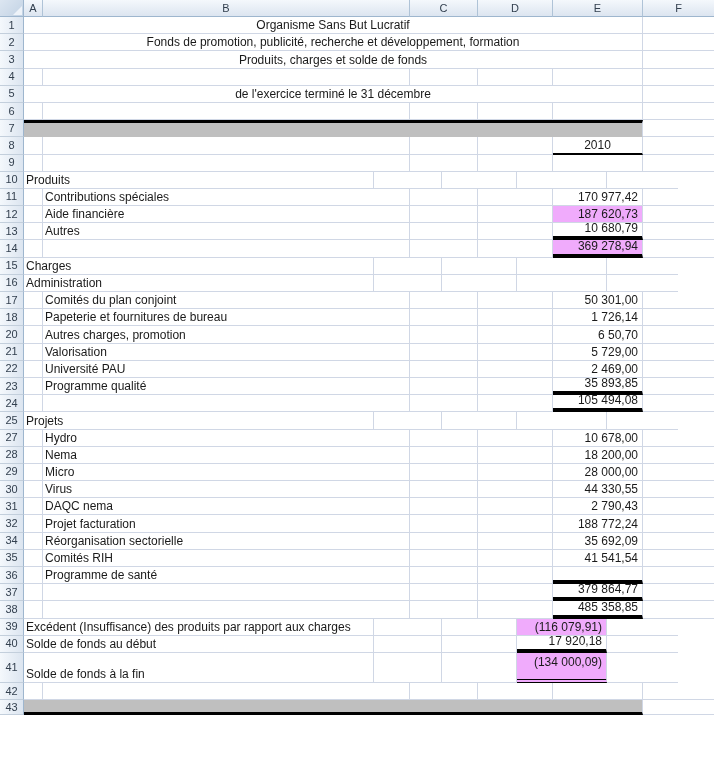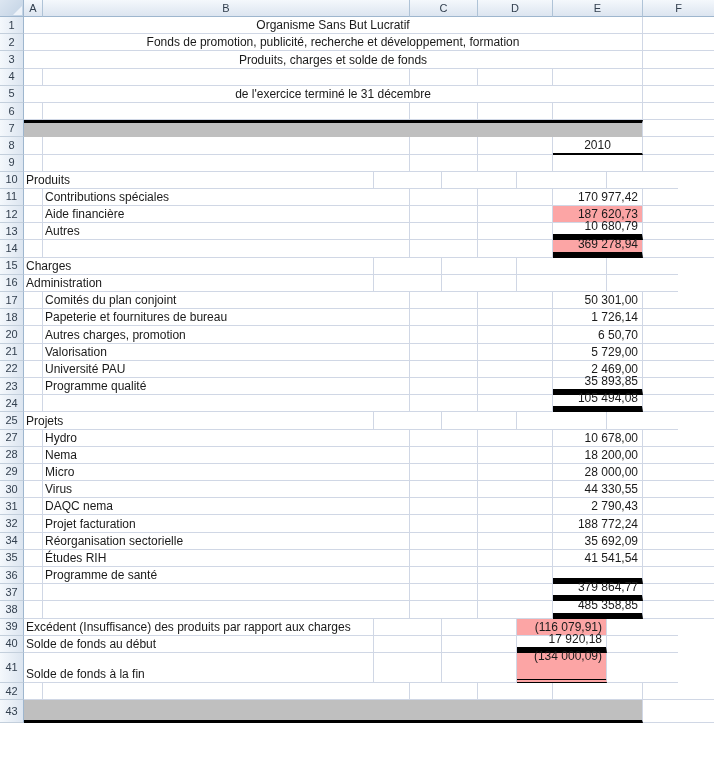--- a/index.html
+++ b/index.html
@@ -19,44 +19,44 @@
   .corner{
     box-sizing:border-box;flex:none;width:24px;position:relative;
     background:linear-gradient(135deg,#DCE6F1,#C2D2E4);
     border-right:1px solid #9EB6CE;border-bottom:1px solid #9EB6CE;
   }
   .tri{position:absolute;right:1px;bottom:1px;width:0;height:0;
     border-left:9px solid transparent;border-bottom:9px solid #EEF3F9;}
   
   .row{display:flex;height:17.2px;}
   .row.tall{height:30px;}
-  .row.last{height:23px;}
+  .row.last{height:15px;}
   .rn{
     box-sizing:border-box;flex:none;width:24px;
     background:linear-gradient(90deg,#F4F8FC,#DCE5F0);
     border-right:1px solid #9EB6CE;border-bottom:1px solid #C3CFDC;
     color:#33404F;font-size:11px;line-height:1;
     display:flex;align-items:center;justify-content:center;
   }
   .c{
     box-sizing:border-box;flex:none;height:100%;
     border-right:1px solid #D0D7E5;border-bottom:1px solid #D0D7E5;
     display:flex;align-items:flex-end;
     padding:0 2px 1px 2px;white-space:nowrap;line-height:13px;overflow:visible;
   }
   .wA{width:19px}.wB{width:367px}.wC{width:68px}.wD{width:75px}
   .wE{width:90px}.wF{width:71px;border-right:none}
   .wAB{width:350px}.wAE{width:619px}
   .bold{font-weight:normal}
   .center{justify-content:center}
   .num{justify-content:flex-end;padding-right:4px}
-  .shade{background:#fca5a5}
-  .b1{border-bottom:6px solid #000000}
+  .shade{background:#f0abfc}
+  .b1{border-bottom:4px solid #000000}
   .b2{border-bottom:2px solid #000}
-  .bdbl{border-bottom:4px double #000;padding-bottom:16px}
+  .bdbl{border-bottom:4px double #000;padding-bottom:10px}
   .band{background:#BFBFBF;border-bottom-color:#BFBFBF}
   .thicktop{border-top:3px solid #000}
   .thickbot{border-bottom:3px solid #000}
 </style>
 </head>
 <body>
 
 <div class="sheet">
   <div class="hdr-row">
     <div class="corner">
@@ -321,21 +321,21 @@
         <div class="c wA"></div>
         <div class="c wB">Réorganisation sectorielle</div>
         <div class="c wC"></div>
         <div class="c wD"></div>
         <div class="c wE num">35 692,09</div>
         <div class="c wF"></div>
       </div>
       <div class="row">
         <div class="rn">35</div>
         <div class="c wA"></div>
-        <div class="c wB">Études RIH</div>
+        <div class="c wB">Comités RIH</div>
         <div class="c wC"></div>
         <div class="c wD"></div>
         <div class="c wE num">41 541,54</div>
         <div class="c wF"></div>
       </div>
       <div class="row">
         <div class="rn">36</div>
         <div class="c wA"></div>
         <div class="c wB">Programme de santé</div>
         <div class="c wC"></div>

